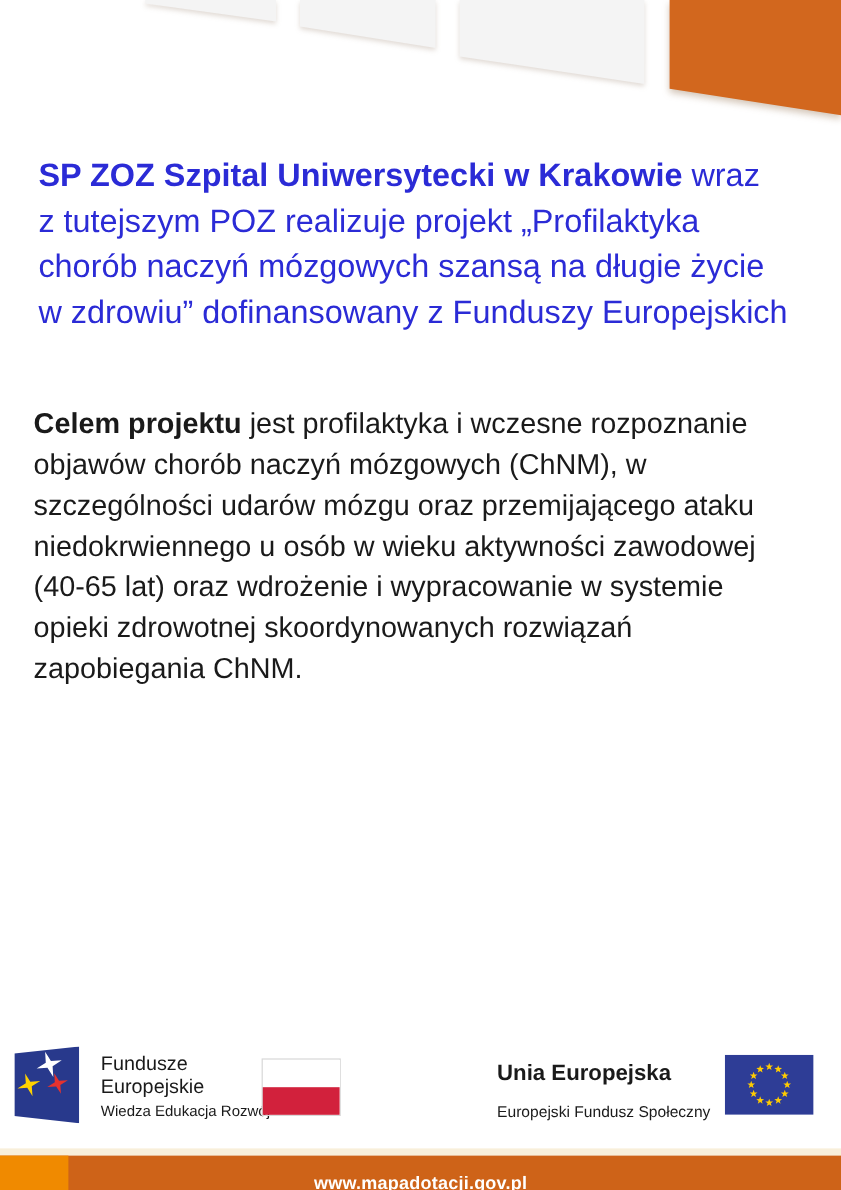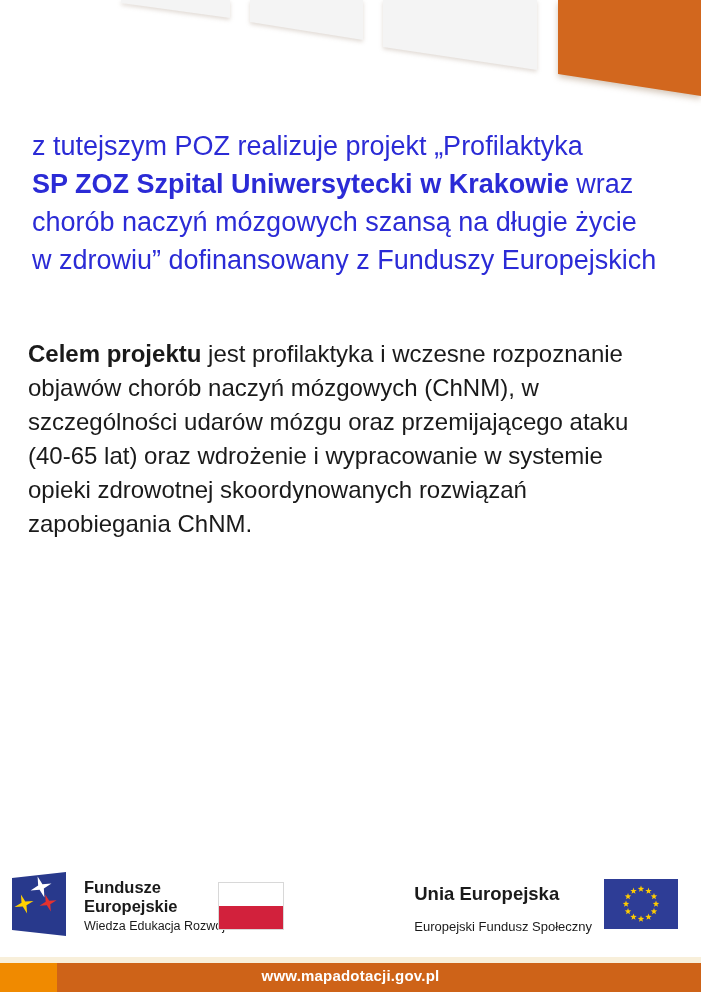--- a/index.html
+++ b/index.html
@@ -37,21 +37,21 @@
     position: absolute; left: 30px; top: 598px;
     color: var(--body_text);
     font-size: 24px; white-space: nowrap;
   }
   .funding .b { font-weight: 700; }
 
   
   .fe-logo { position: absolute; left: 12px; top: 872px; width: 54px; height: 64px; }
   .fe-flag { fill: var(--fe_navy); }
   .fe-text { position: absolute; left: 84px; top: 878px; color: var(--logo_text); }
-  .fe-text .title { font-size: 16.5px; font-weight: 700; line-height: 19px; }
+  .fe-text .title { font-size: 16.5px; font-weight: 400; line-height: 19px; }
   .fe-text .sub   { font-size: 12.5px; margin-top: 3px; }
 
   .pl-flag {
     position: absolute; left: 219px; top: 883px; width: 64px; height: 46px;
     box-shadow: 0 0 0 1px #d8d8d8;
   }
   .pl-flag .half-white { height: 23px; background: #ffffff; }
   .pl-flag .half-red   { height: 23px; background: var(--pl_red); }
   .pl-text { position: absolute; left: 297px; top: 888px; color: var(--logo_text); }
   .pl-text .title { font-size: 18px; font-weight: 700; line-height: 21px; }
@@ -73,48 +73,49 @@
   }
   .footer-bar {
     position: absolute; left: 0; top: 963px; width: 701px; height: 29px;
     background: var(--footer_bar);
   }
   .footer-chip {
     position: absolute; left: 0; top: 0; width: 57px; height: 29px;
     background: var(--footer_chip);
   }
   .footer-url {
-    position: absolute; left: 0; top: 5px; width: 701px; height: 14px;
+    position: absolute; left: 0; top: 16px; width: 701px; height: 14px;
     display: flex; align-items: center; justify-content: center;
     color: #ffffff; font-size: 15px; font-weight: 700; letter-spacing: 0.2px;
   }
 </style>
 </head>
 <body>
 
 <div class="page">
 
   <svg class="top-decor" viewBox="0 0 701 110" xmlns="http://www.w3.org/2000/svg" aria-hidden="true">
     <polygon class="decor-gray" points="121,0 230,0 230,18 121,3"></polygon>
     <polygon class="decor-gray" points="250,0 363,0 363,40 250,22"></polygon>
     <polygon class="decor-gray" points="383,0 537,0 537,70 383,47"></polygon>
     <polygon class="decor-orange" points="558,0 701,0 701,96 558,74"></polygon>
   </svg>
 
   <div class="heading">
+    <div><span class="b">SP ZOZ Szpital Uniwersytecki w Krakowie</span><span> wraz</span></div>
     <div>z tutejszym POZ realizuje projekt „Profilaktyka</div>
-    <div><span class="b">SP ZOZ Szpital Uniwersytecki w Krakowie</span><span> wraz</span></div>
     <div>chorób naczyń mózgowych szansą na długie życie</div>
     <div>w zdrowiu” dofinansowany z Funduszy Europejskich</div>
   </div>
 
   <div class="bodytext">
     <div><span class="b">Celem projektu</span><span> jest profilaktyka i wczesne rozpoznanie</span></div>
     <div>objawów chorób naczyń mózgowych (ChNM), w</div>
     <div>szczególności udarów mózgu oraz przemijającego ataku</div>
+    <div>niedokrwiennego u osób w wieku aktywności zawodowej</div>
     <div>(40-65 lat) oraz wdrożenie i wypracowanie w systemie</div>
     <div>opieki zdrowotnej skoordynowanych rozwiązań</div>
     <div>zapobiegania ChNM.</div>
   </div>
 
 
   <svg class="fe-logo" id="fe-logo-svg" viewBox="0 0 54 64" xmlns="http://www.w3.org/2000/svg" aria-hidden="true">
     <polygon class="fe-flag" points="0,6 54,0 54,64 0,58"></polygon>
   <polygon points="25.60,4.54 30.45,12.15 39.46,11.60 31.85,16.45 32.40,25.46 27.55,17.85 18.54,18.40 26.15,13.55" class="fe-star-white"></polygon>
       <polygon points="8.91,22.49 13.27,29.51 21.51,28.91 14.49,33.27 15.09,41.51 10.73,34.49 2.49,35.09 9.51,30.73" class="fe-star-yellow"></polygon>

